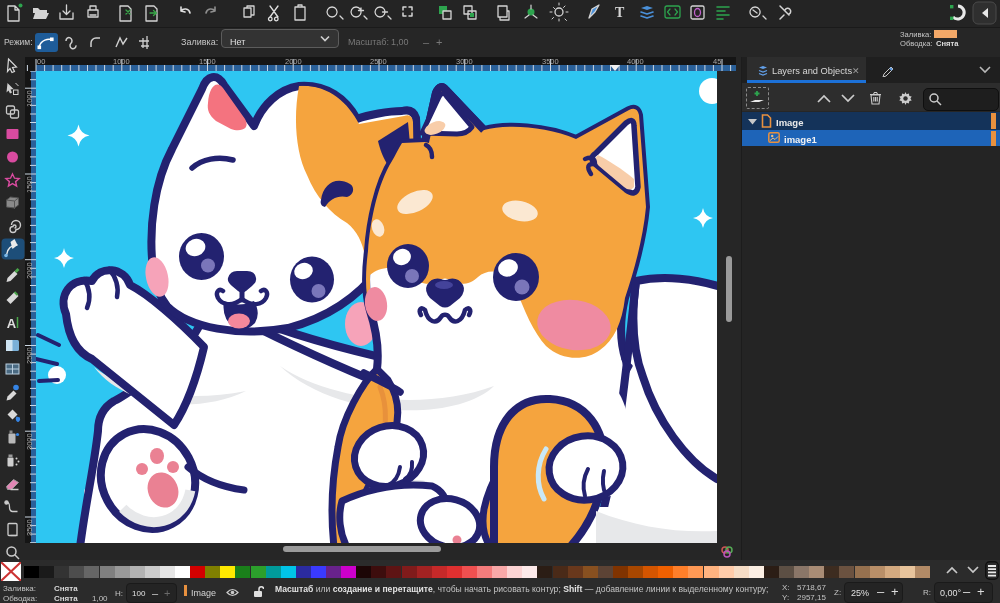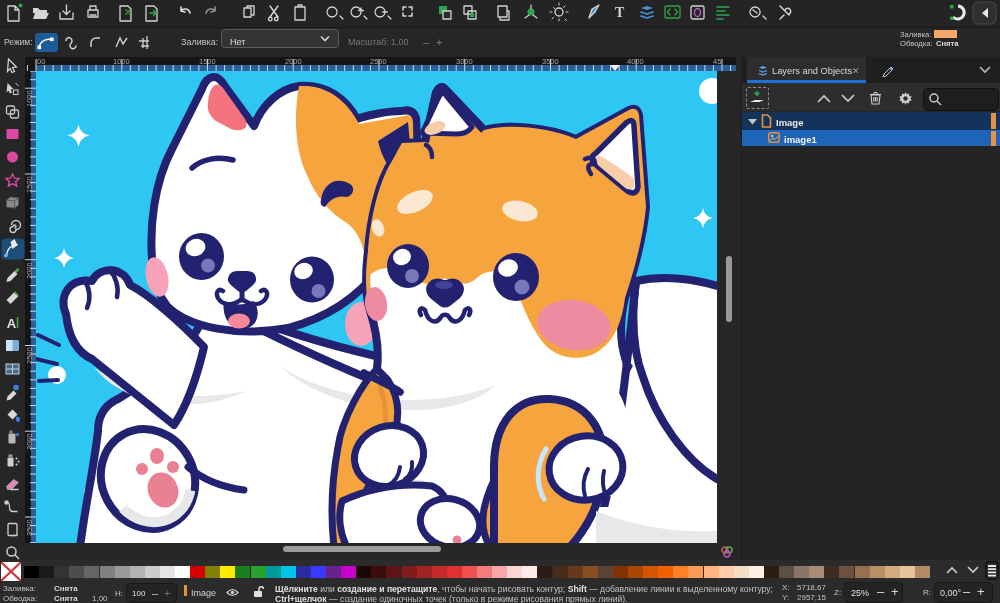--- a/index.html
+++ b/index.html
@@ -723,22 +723,21 @@
     <div class="abs" style="left:184px;top:3px;width:2.5px;height:11px;background:#e8913f;"></div>
     <span class="lbl" style="left:191px;top:6px;font-size:9px;color:#d5d5d5;">Image</span>
     <svg class="abs" style="left:226px;top:5px;" width="13" height="11" viewBox="0 0 13 11">
       <path d="M1,5.5 q5.5,-6 11,0 q-5.5,6 -11,0 z" fill="none" stroke="#cccccc" stroke-width="1.2"></path>
       <circle cx="6.5" cy="5.5" r="1.8" fill="#cccccc"></circle>
     </svg>
     <svg class="abs" style="left:253px;top:3px;" width="11" height="13" viewBox="0 0 11 13">
       <rect x="1" y="6" width="8" height="6" rx="1" fill="#e0e0e0"></rect>
       <path d="M6,6 v-2 a2.3,2.3 0 0,1 4.6,0" fill="none" stroke="#e0e0e0" stroke-width="1.5"></path>
     </svg>
-    <span class="lbl" style="left:275px;top:2px;font-size:8.6px;"><b style="color:#e2e2e2;">Щёлкните</b> или <b style="color:#e2e2e2;">создание и перетащите</b>, чтобы начать рисовать контур; <b style="color:#e2e2e2;">Shift</b> — добавление линии к выделенному контуру;</span>
-    <span class="lbl" style="left:275px;top:11.5px;font-size:8.6px;"><b style="color:#e2e2e2;">Ctrl+щелчок</b> — создание одиночных точек (только в режиме рисования прямых линий).</span>
+    <span class="lbl" style="left:275px;top:2px;font-size:8.6px;"><b style="color:#e2e2e2;">Масштаб</b> или <b style="color:#e2e2e2;">создание и перетащите</b>, чтобы начать рисовать контур; <b style="color:#e2e2e2;">Shift</b> — добавление линии к выделенному контуру;</span>
     <span class="lbl" style="left:782px;top:1px;">X:</span>
     <span class="lbl" style="left:797px;top:1px;">5718,67</span>
     <span class="lbl" style="left:782px;top:10.5px;">Y:</span>
     <span class="lbl" style="left:797px;top:10.5px;">2957,15</span>
     <span class="lbl" style="left:834px;top:6px;">Z:</span>
     <div class="abs" style="left:844px;top:0px;width:57px;height:19px;background:#242424;border:1px solid #1a1a1a;border-radius:4px;"></div>
     <span class="lbl" style="left:851px;top:6px;font-size:9px;color:#e0e0e0;">25%</span>
     <span class="lbl" style="left:877px;top:2px;font-size:13px;color:#dddddd;">–</span>
     <span class="lbl" style="left:891px;top:2px;font-size:13px;color:#dddddd;">+</span>
     <span class="lbl" style="left:923px;top:6px;">R:</span>

